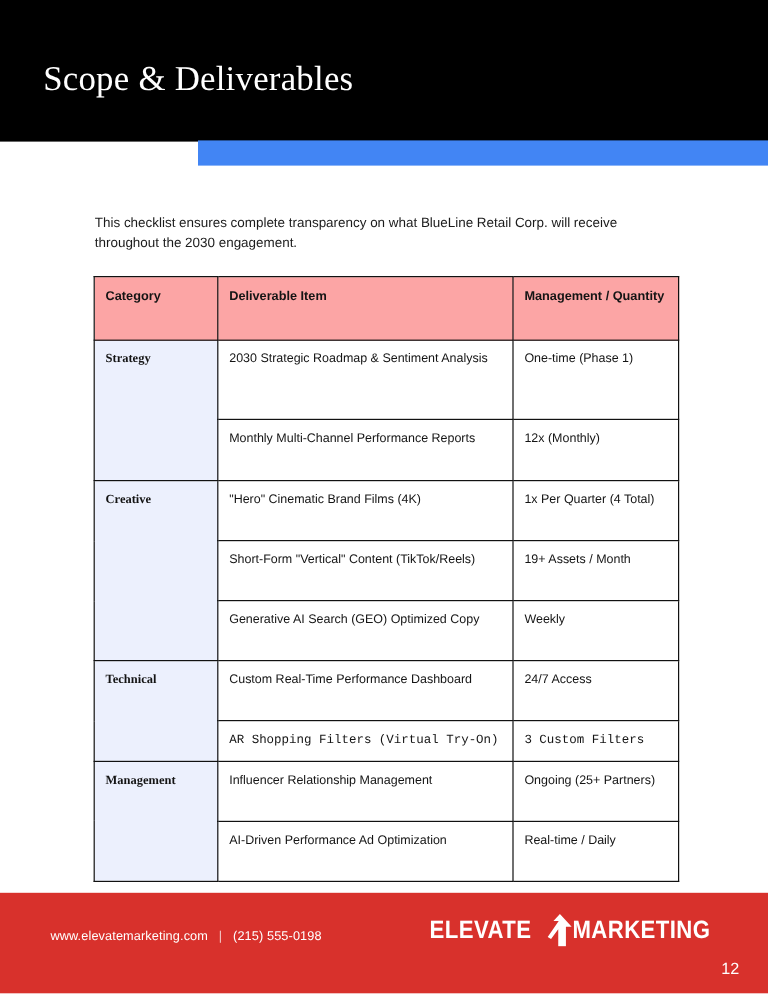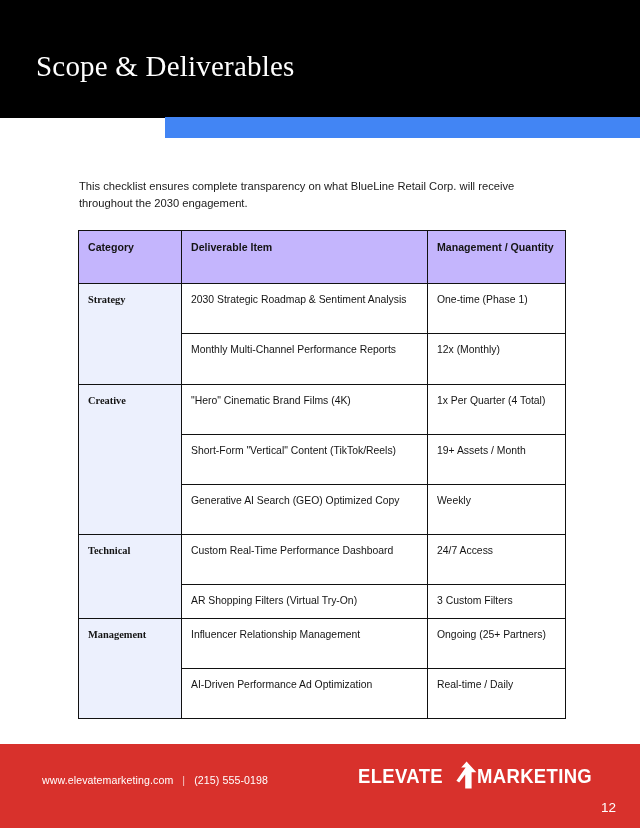--- a/index.html
+++ b/index.html
@@ -82,54 +82,54 @@
     border: 1.2px solid #111111;
     vertical-align: top;
     text-align: left;
     padding: 9px 8px 9px 9px;
     font-size: 10.4px;
     line-height: 1.42;
     color: #141414;
   }
 
   table.checklist thead th {
-    background: #c4b5fd;
+    background: #fca5a5;
     font-weight: 700;
     font-size: 10.6px;
     height: 53px;
     vertical-align: top;
   }
 
   td.cat-cell {
     background: #ECF0FD;
     font-weight: 700;
     font-size: 10.6px;
     font-family: Liberation Serif, serif;
   }
 
   td.item-cell, td.freq-cell {
     background: #ffffff;
   }
 
   tr.r-strategy-1 td.item-cell,
-  tr.r-strategy-1 td.freq-cell { height: 50px; }
+  tr.r-strategy-1 td.freq-cell { height: 66px; }
   tr.r-strategy-2 td.item-cell,
   tr.r-strategy-2 td.freq-cell { height: 51px; }
 
   tr.r-creative-1 td.item-cell,
   tr.r-creative-1 td.freq-cell { height: 50px; }
   tr.r-creative-2 td.item-cell,
   tr.r-creative-2 td.freq-cell { height: 50px; }
   tr.r-creative-3 td.item-cell,
   tr.r-creative-3 td.freq-cell { height: 50px; }
 
   tr.r-technical-1 td.item-cell,
   tr.r-technical-1 td.freq-cell { height: 50px; }
   tr.r-technical-2 td.item-cell,
-  tr.r-technical-2 td.freq-cell { height: 30px; }
+  tr.r-technical-2 td.freq-cell { height: 30px; font-family: Liberation Mono, monospace; }
 
   tr.r-management-1 td.item-cell,
   tr.r-management-1 td.freq-cell { height: 50px; }
   tr.r-management-2 td.item-cell,
   tr.r-management-2 td.freq-cell { height: 50px; }
 
   
   .footer-band {
     position: absolute;
     left: 0;

